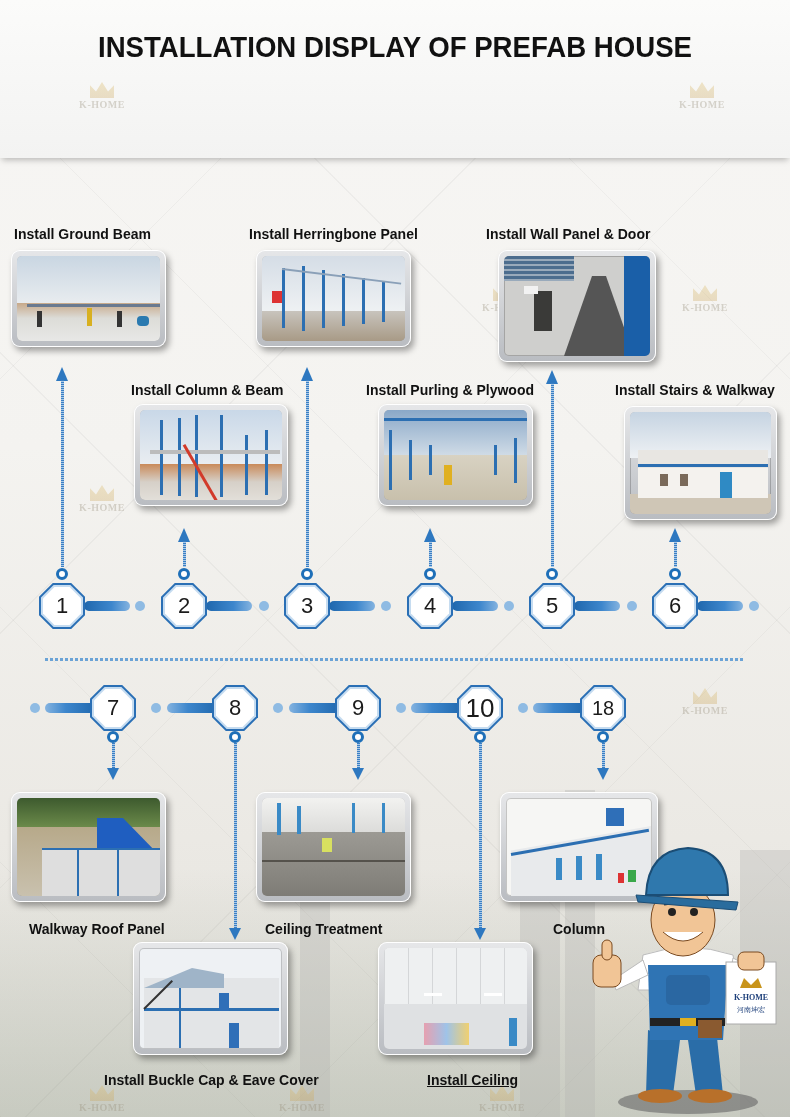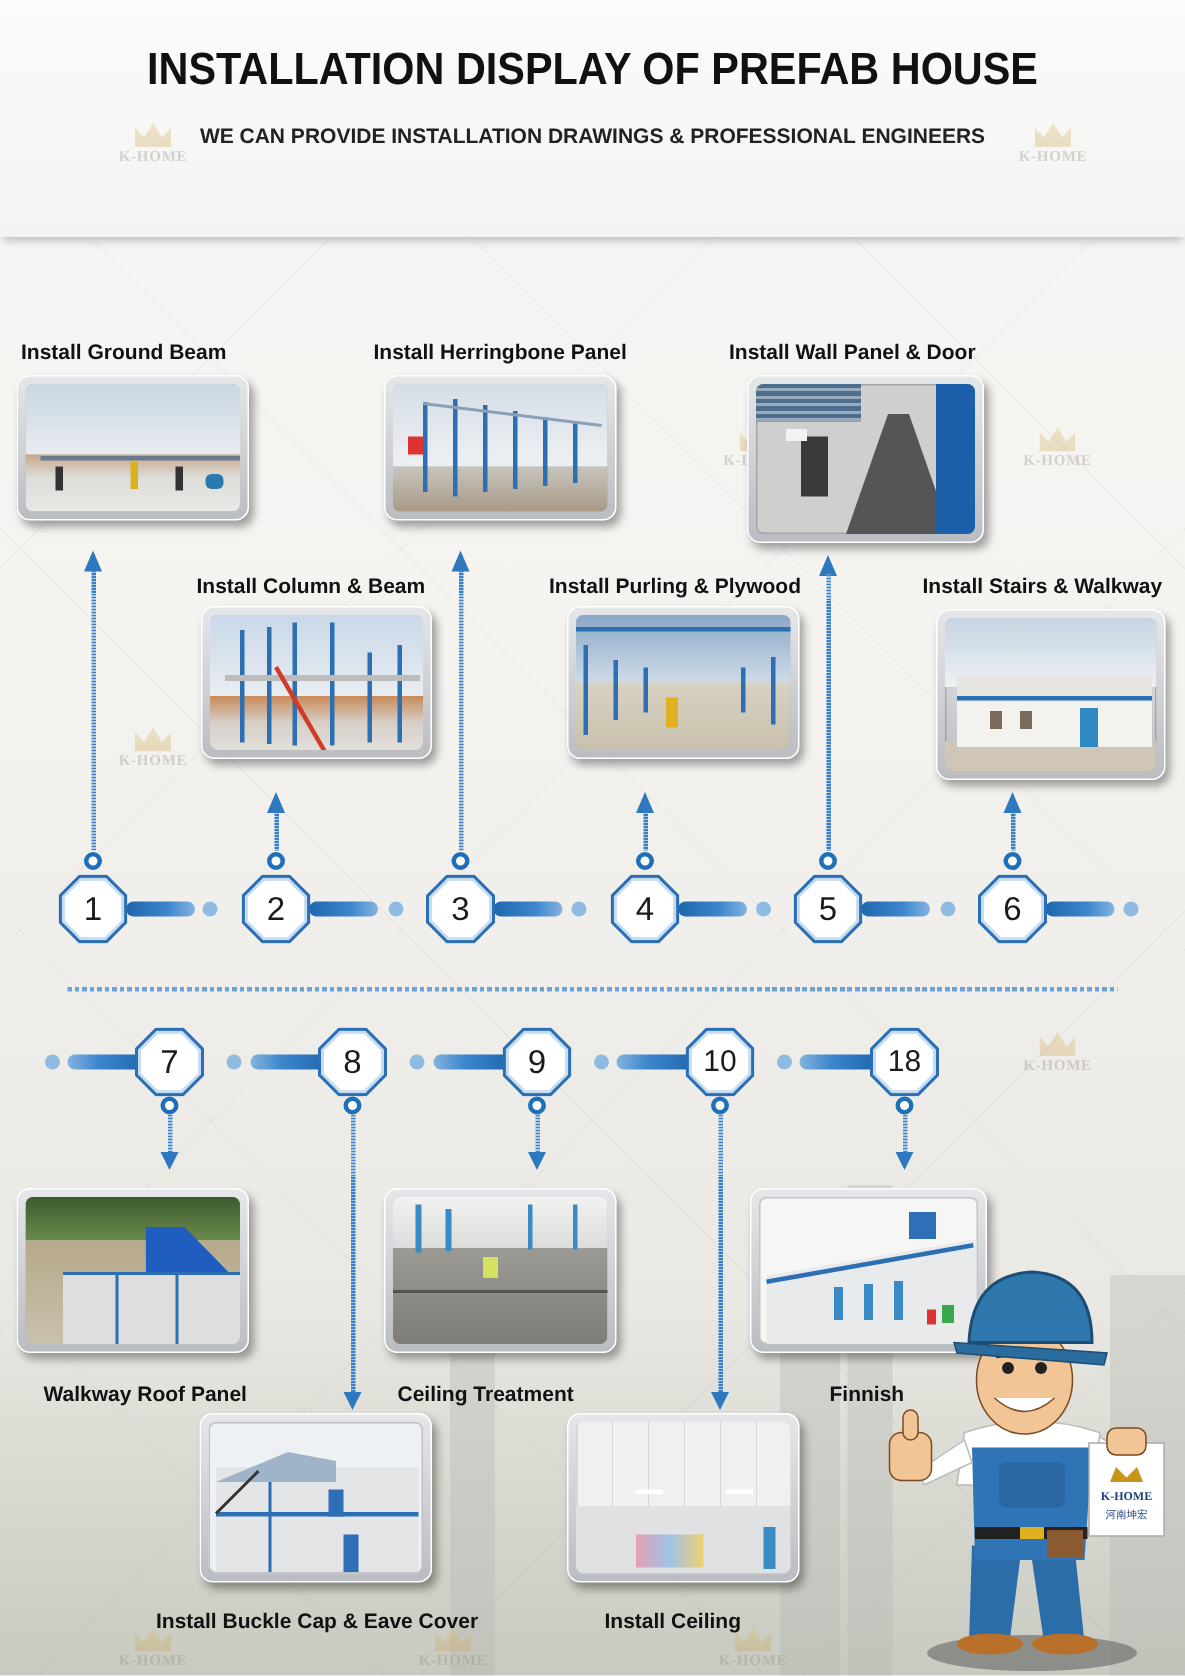--- a/index.html
+++ b/index.html
@@ -115,21 +115,20 @@
 <div class="bg-layer bg-diag"></div>
 <div class="bg-layer bg-city">
   <div class="bldg" style="left:520px;top:60px;width:40px;height:300px;"></div>
   <div class="bldg" style="left:565px;top:30px;width:30px;height:330px;"></div>
   <div class="bldg" style="left:740px;top:90px;width:50px;height:270px;"></div>
   <div class="bldg" style="left:300px;top:120px;width:30px;height:240px;"></div>
 </div>
 
 <div class="header">
   <div class="title">INSTALLATION DISPLAY OF PREFAB HOUSE</div>
-  <div class="subtitle" style="top:82px;">WE CAN PROVIDE INSTALLATION DRAWINGS &amp; PROFESSIONAL ENGINEERS</div>
   <div class="watermark" style="left:72px;top:82px;"><span class="crown"></span><span>K-HOME</span></div>
   <div class="watermark" style="left:672px;top:82px;"><span class="crown"></span><span>K-HOME</span></div>
 </div>
 
 <div class="watermark" style="left:72px;top:485px;"><span class="crown"></span><span>K-HOME</span></div>
 <div class="watermark" style="left:475px;top:285px;"><span class="crown"></span><span>K-HOME</span></div>
 <div class="watermark" style="left:675px;top:285px;"><span class="crown"></span><span>K-HOME</span></div>
 <div class="watermark" style="left:675px;top:688px;"><span class="crown"></span><span>K-HOME</span></div>
 <div class="watermark" style="left:72px;top:1085px;"><span class="crown"></span><span>K-HOME</span></div>
 <div class="watermark" style="left:272px;top:1085px;"><span class="crown"></span><span>K-HOME</span></div>
@@ -298,21 +297,21 @@
 <div class="octo" style="left:212px;top:685px;">
     <div class="o2"></div>
     <div class="o3">8</div>
   </div>
 <div class="octo" style="left:335px;top:685px;">
     <div class="o2"></div>
     <div class="o3">9</div>
   </div>
 <div class="octo" style="left:457px;top:685px;">
     <div class="o2"></div>
-    <div class="o3" style="font-size:20px;">10</div>
+    <div class="o3" style="font-size:26px;">10</div>
   </div>
 <div class="octo" style="left:580px;top:685px;">
     <div class="o2"></div>
     <div class="o3" style="font-size:20px;">18</div>
   </div>
 
 <div class="ring" style="left:107px;top:731px;"></div>
 <div class="ring" style="left:229px;top:731px;"></div>
 <div class="ring" style="left:352px;top:731px;"></div>
 <div class="ring" style="left:474px;top:731px;"></div>
@@ -372,35 +371,35 @@
 <div class="photo" style="left:378px;top:942px;width:155px;height:113px;">
   <div class="inner" style="background:#e9eaeb;">
     <div class="sky" style="height:55%;background:repeating-linear-gradient(90deg,#d4d6d8 0 1px,#eef0f1 1px 24px),#eef0f1;"></div>
     <div class="bar" style="left:40px;top:45px;width:18px;height:3px;background:#fff;"></div>
     <div class="bar" style="left:100px;top:45px;width:18px;height:3px;background:#fff;"></div>
     <div class="ground" style="height:45%;background:#dfe1e3;"></div>
     <div class="bar" style="left:40px;top:75px;width:45px;height:22px;background:linear-gradient(90deg,#e6a0b0,#9fc3e8,#f0d070);"></div>
     <div class="bar" style="left:125px;top:70px;width:8px;height:28px;background:#3a8ac6;"></div>
   </div>
 </div>
-<div class="step-label" style="left:403px;top:1072px;">Install Ceiling</div>
+<div class="step-label" style="left:427px;top:1072px;text-decoration:underline;">Install Ceiling</div>
 
 <div class="photo" style="left:500px;top:792px;width:158px;height:110px;">
   <div class="inner" style="background:#f6f6f4;">
     <div class="bar" style="left:5px;top:28px;width:140px;height:70px;background:#e8eaec;clip-path:polygon(0 35%,100% 0,100% 100%,0 100%);"></div>
     <div class="bar" style="left:5px;top:55px;width:140px;height:3px;transform:rotate(-10deg);transform-origin:left;"></div>
     <div class="bar" style="left:100px;top:10px;width:18px;height:18px;background:#2f6fb8;"></div>
     <div class="bar" style="left:50px;top:60px;width:6px;height:22px;background:#3a8ac6;"></div>
     <div class="bar" style="left:70px;top:58px;width:6px;height:24px;background:#3a8ac6;"></div>
     <div class="bar" style="left:90px;top:56px;width:6px;height:26px;background:#3a8ac6;"></div>
     <div class="bar" style="left:112px;top:75px;width:6px;height:10px;background:#d33;"></div>
     <div class="bar" style="left:122px;top:72px;width:8px;height:12px;background:#3aa84a;"></div>
   </div>
 </div>
-<div class="step-label" style="left:553px;top:921px;">Finnish</div>
+<div class="step-label" style="left:553px;top:921px;">Column</div>
 
 <div class="mascot">
   <svg width="200" height="277" viewBox="0 0 200 277">
     <ellipse cx="100" cy="262" rx="70" ry="12" fill="#666" opacity="0.6"></ellipse>
 
     <path d="M60 190 L58 255 L85 255 L92 200 Z" fill="#2a6da8"></path>
     <path d="M100 200 L108 255 L135 255 L128 188 Z" fill="#2a6da8"></path>
     <ellipse cx="72" cy="256" rx="22" ry="7" fill="#b8702a"></ellipse>
     <ellipse cx="122" cy="256" rx="22" ry="7" fill="#b8702a"></ellipse>
 

